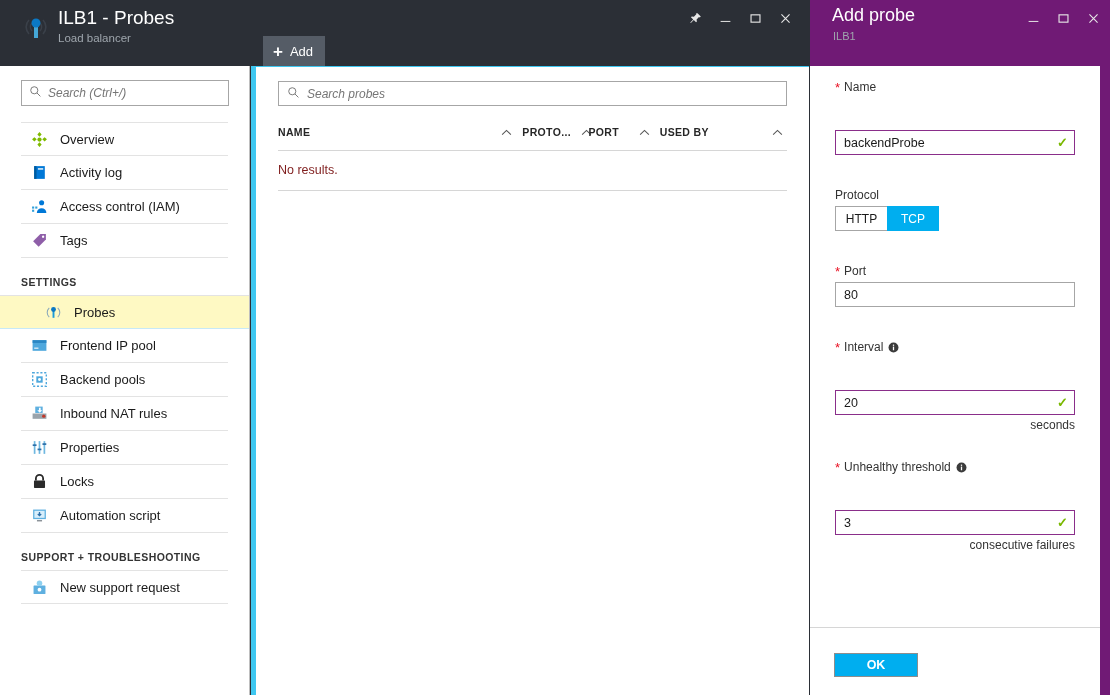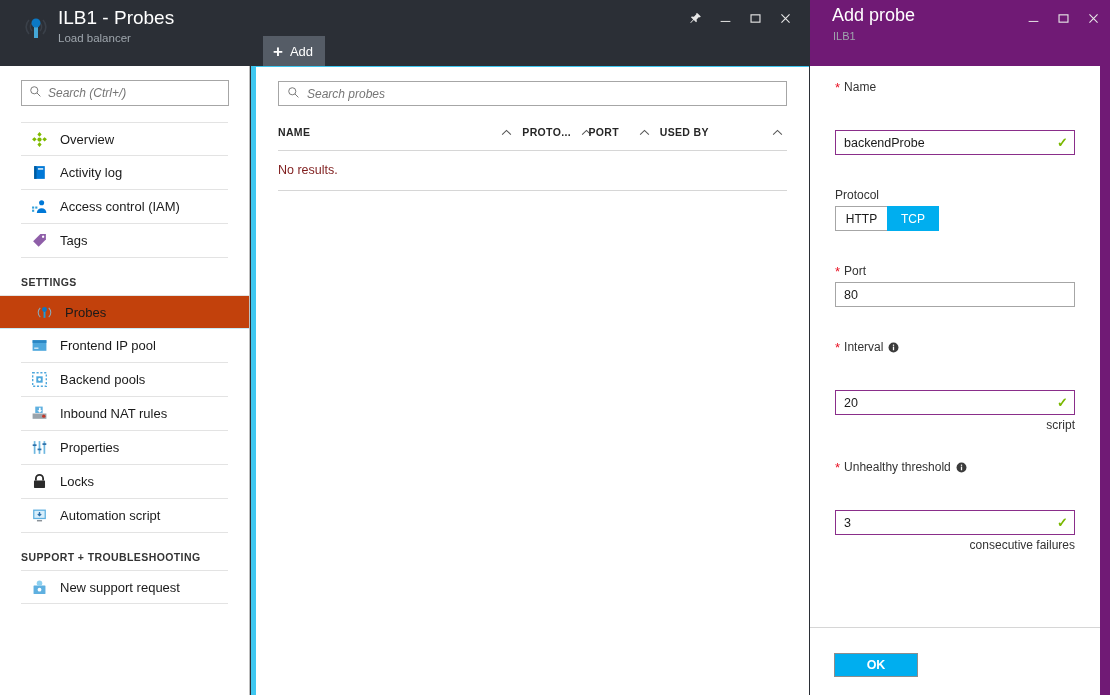--- a/index.html
+++ b/index.html
@@ -57,21 +57,21 @@
     border: 0; outline: 0; width: 100%; font-size: 12px; font-style: italic;
     color: #767676; font-family: "Liberation Sans", sans-serif; background: transparent;
   }
   .nav { margin-top: 16px; }
   .navitem {
     position: relative; height: 34px; margin: 0 21px 0 21px;
     display: flex; align-items: center; border-bottom: 1px solid #e3e3e3;
     padding-left: 9px;
   }
   .navitem:first-child { border-top: 1px solid #e3e3e3; }
-  .navitem.sel { background: #c2410c; margin: 0; padding-left: 35px; border-bottom-color: #c7e9f7; text-align: center; }
+  .navitem.sel { background: #fef9c3; margin: 0; padding-left: 44px; border-bottom-color: #c7e9f7; text-align: center; }
   .navitem .ic { width: 18px; height: 18px; flex: 0 0 18px; margin-right: 12px; display: flex; align-items: center; justify-content: center; }
   .navitem .txt { font-size: 13px; color: #1a1a1a; white-space: nowrap; }
   .secthead {
     font-size: 10.5px; color: #333; font-weight: 700; letter-spacing: .4px;
     margin: 18px 21px 7px 21px;
   }
 
   
   .content {
     position: absolute; left: 251px; top: 66px; width: 558px; height: 629px;
@@ -492,21 +492,21 @@
                 <circle cx="6" cy="6" r="5.4" fill="#3b3b3b"></circle>
                 <rect x="5.3" y="5" width="1.4" height="4" fill="#fff"></rect>
                 <rect x="5.3" y="2.8" width="1.4" height="1.4" fill="#fff"></rect>
               </svg>
           </span>
         </div>
         <div class="inputwrap valid">
           <input type="text" value="20" style="">
           <span class="check">✓</span>
         </div>
-        <div class="suffix">script</div>
+        <div class="suffix">seconds</div>
       </div>
 
       <div class="spacer-md"></div>
 
       <div class="field">
         <div class="flabel">
           <span class="req">*</span>
           <span>Unhealthy threshold</span>
           <span class="infoic">
             <svg width="11" height="11" viewBox="0 0 12 12">

